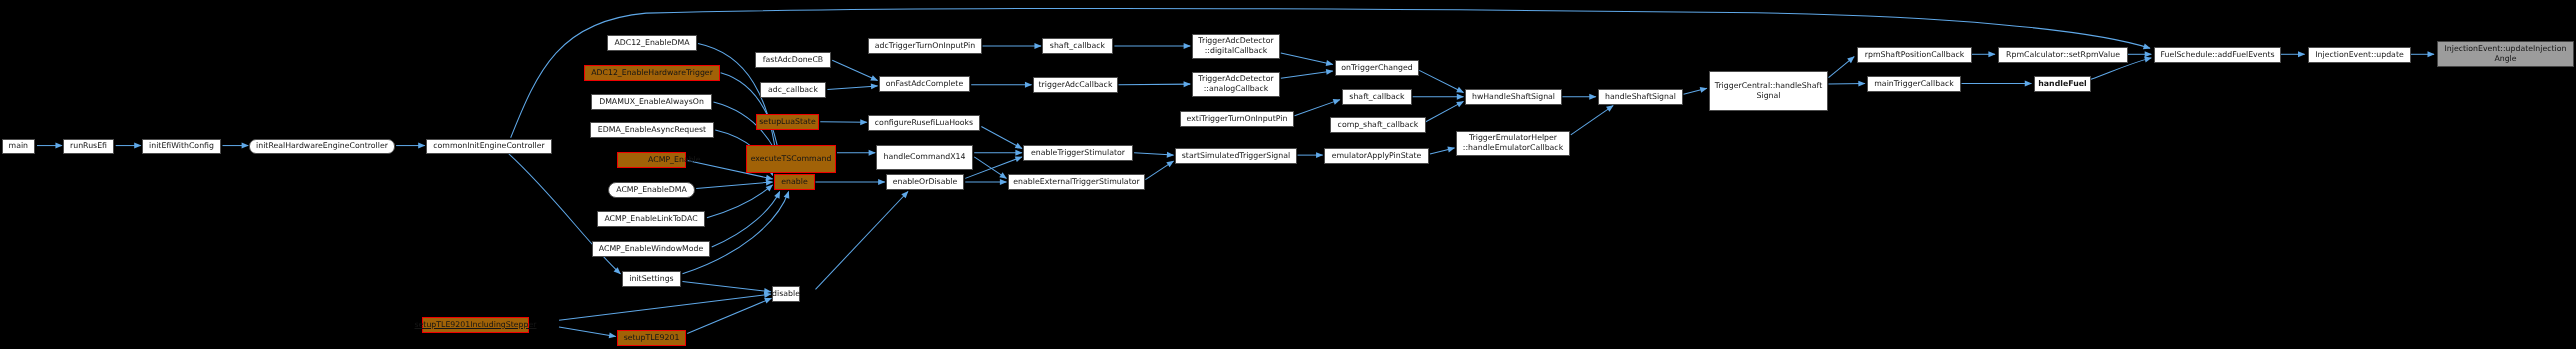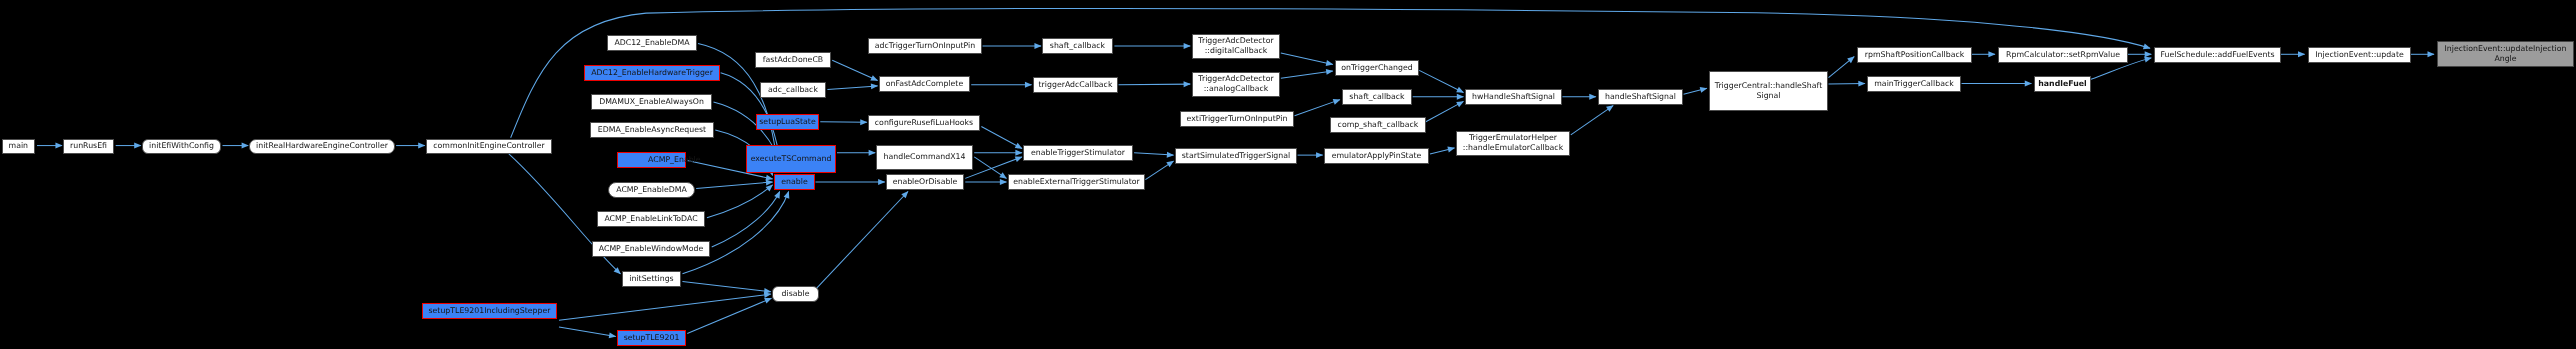--- a/index.html
+++ b/index.html
@@ -21,21 +21,21 @@
     text-align: center;
     white-space: pre-line;
     font-size: 7.8px;
     line-height: 10.2px;
     color: #151515;
     background: #ffffff;
     border: 0.9px solid #4d4d4d;
     padding: 0 2.4px;
     cursor: pointer;
   }
-  .node.red  { border: 1.2px solid #ee0000; background: #3b82f6; }
+  .node.red  { border: 1.2px solid #ee0000; background: #a16207; }
   .node.focal{ background: #9c9c9c; border: 0.9px solid #454545; cursor: default; }
   .edge { fill: none; stroke-width: 1.7px; }
 </style>
 </head>
 <body>
 
 <div class="canvas">
   <svg id="edge-layer" width="2576" height="349" viewBox="0 0 4312 585">
       <defs>
         <marker id="arrow" markerUnits="userSpaceOnUse" markerWidth="14" markerHeight="12" refX="12" refY="6" orient="auto">
@@ -94,40 +94,40 @@
       <path class="edge" d="M3301,91 L3341,91" stroke="#5fa8e8" marker-end="url(#arrow)"></path>
       <path class="edge" d="M3562,91 L3603,91" stroke="#5fa8e8" marker-end="url(#arrow)"></path>
       <path class="edge" d="M3285,140 L3402,140" stroke="#5fa8e8" marker-end="url(#arrow)"></path>
       <path class="edge" d="M3502,133 C3540,119 3568,106 3603,97" stroke="#5fa8e8" marker-end="url(#arrow)"></path>
       <path class="edge" d="M3820,91 L3860,91" stroke="#5fa8e8" marker-end="url(#arrow)"></path>
       <path class="edge" d="M4036,91 L4077,91" stroke="#5fa8e8" marker-end="url(#arrow)"></path>
     </svg>
   <div id="node-layer">
       <div class="node" style="left: 1.8px; top: 139px; width: 33px; height: 15px;"><span>main</span></div>
       <div class="node" style="left: 63px; top: 139px; width: 51px; height: 15px;"><span>runRusEfi</span></div>
-      <div class="node" style="left: 142px; top: 139px; width: 79px; height: 15px; border-radius: 6px;"><span>initEfiWithConfig</span></div>
+      <div class="node" style="left: 142px; top: 139px; width: 79px; height: 15px;"><span>initEfiWithConfig</span></div>
       <div class="node" style="left: 249px; top: 139px; width: 146px; height: 15px; border-radius: 7px;"><span>initRealHardwareEngineController</span></div>
       <div class="node" style="left: 426px; top: 139px; width: 126px; height: 15px;"><span>commonInitEngineController</span></div>
       <div class="node" style="left: 607px; top: 35px; width: 90px; height: 15.5px;"><span>ADC12_EnableDMA</span></div>
       <div class="node red" style="left: 584px; top: 65px; width: 136px; height: 15.5px;"><span>ADC12_EnableHardwareTrigger</span></div>
       <div class="node" style="left: 591px; top: 94px; width: 121px; height: 15.5px;"><span>DMAMUX_EnableAlwaysOn</span></div>
       <div class="node" style="left: 590px; top: 122px; width: 124px; height: 16px;"><span>EDMA_EnableAsyncRequest</span></div>
       <div class="node red" style="left: 617px; top: 152px; width: 69px; height: 15.5px; padding-left: 48px;"><span>ACMP_Enable</span></div>
       <div class="node" style="left: 608px; top: 182px; width: 87px; height: 16px; border-radius: 8px;"><span>ACMP_EnableDMA</span></div>
       <div class="node" style="left: 597px; top: 211px; width: 108px; height: 15.5px;"><span>ACMP_EnableLinkToDAC</span></div>
       <div class="node" style="left: 592px; top: 241px; width: 118px; height: 15.5px;"><span>ACMP_EnableWindowMode</span></div>
       <div class="node" style="left: 622px; top: 271px; width: 59px; height: 15.5px;"><span>initSettings</span></div>
-      <div class="node red" style="left: 422px; top: 303px; width: 135px; height: 16px;"><span>setupTLE9201IncludingStepper</span></div>
+      <div class="node red" style="left: 422px; top: 317px; width: 107px; height: 16px; text-decoration: underline;"><span>setupTLE9201IncludingStepper</span></div>
       <div class="node red" style="left: 617px; top: 330px; width: 69px; height: 15.5px;"><span>setupTLE9201</span></div>
       <div class="node" style="left: 755px; top: 52px; width: 76px; height: 15.5px;"><span>fastAdcDoneCB</span></div>
       <div class="node" style="left: 760px; top: 82px; width: 66px; height: 15.5px;"><span>adc_callback</span></div>
       <div class="node red" style="left: 756px; top: 114px; width: 63px; height: 15.5px;"><span>setupLuaState</span></div>
       <div class="node red" style="left: 746px; top: 145px; width: 90px; height: 28px;"><span>executeTSCommand</span></div>
       <div class="node red" style="left: 774px; top: 174px; width: 41px; height: 15.5px;"><span>enable</span></div>
-      <div class="node" style="left: 772px; top: 286px; width: 47px; height: 15.5px; border-radius: 6px;"><span>disable</span></div>
+      <div class="node" style="left: 772px; top: 286px; width: 28px; height: 15.5px;"><span>disable</span></div>
       <div class="node" style="left: 868px; top: 38px; width: 114px; height: 15.5px; align-items: center;"><span>adcTriggerTurnOnInputPin</span></div>
       <div class="node" style="left: 879px; top: 76px; width: 91px; height: 16px;"><span>onFastAdcComplete</span></div>
       <div class="node" style="left: 868px; top: 115px; width: 112px; height: 15.5px;"><span>configureRusefiLuaHooks</span></div>
       <div class="node" style="left: 876px; top: 145px; width: 97px; height: 25px; justify-content: center;"><span>handleCommandX14</span></div>
       <div class="node" style="left: 886px; top: 174px; width: 78px; height: 15.5px;"><span>enableOrDisable</span></div>
       <div class="node" style="left: 1042px; top: 38px; width: 71px; height: 15.5px;"><span>shaft_callback</span></div>
       <div class="node" style="left: 1033px; top: 77px; width: 85px; height: 16px;"><span>triggerAdcCallback</span></div>
       <div class="node" style="left: 1023px; top: 145px; width: 110px; height: 15.5px;"><span>enableTriggerStimulator</span></div>
       <div class="node" style="left: 1008px; top: 174px; width: 137px; height: 15.5px;"><span>enableExternalTriggerStimulator</span></div>
       <div class="node" style="left: 1192px; top: 34px; width: 88px; height: 24.5px;"><span>TriggerAdcDetector

